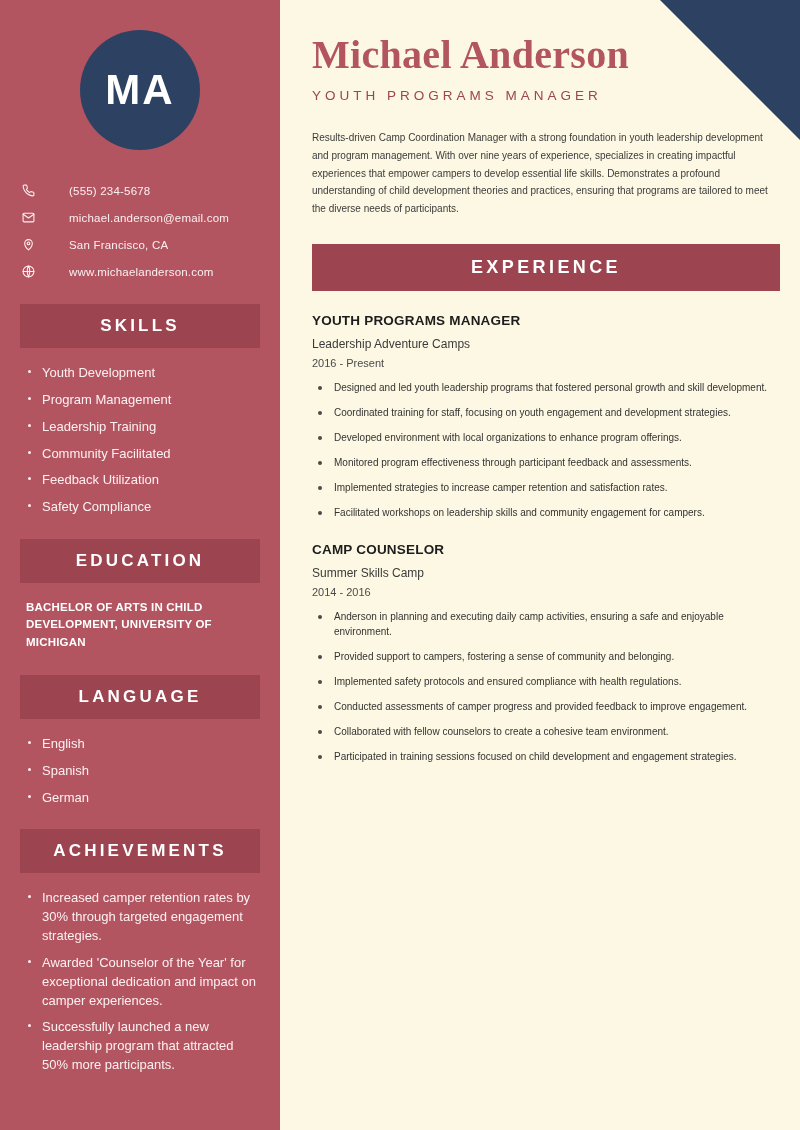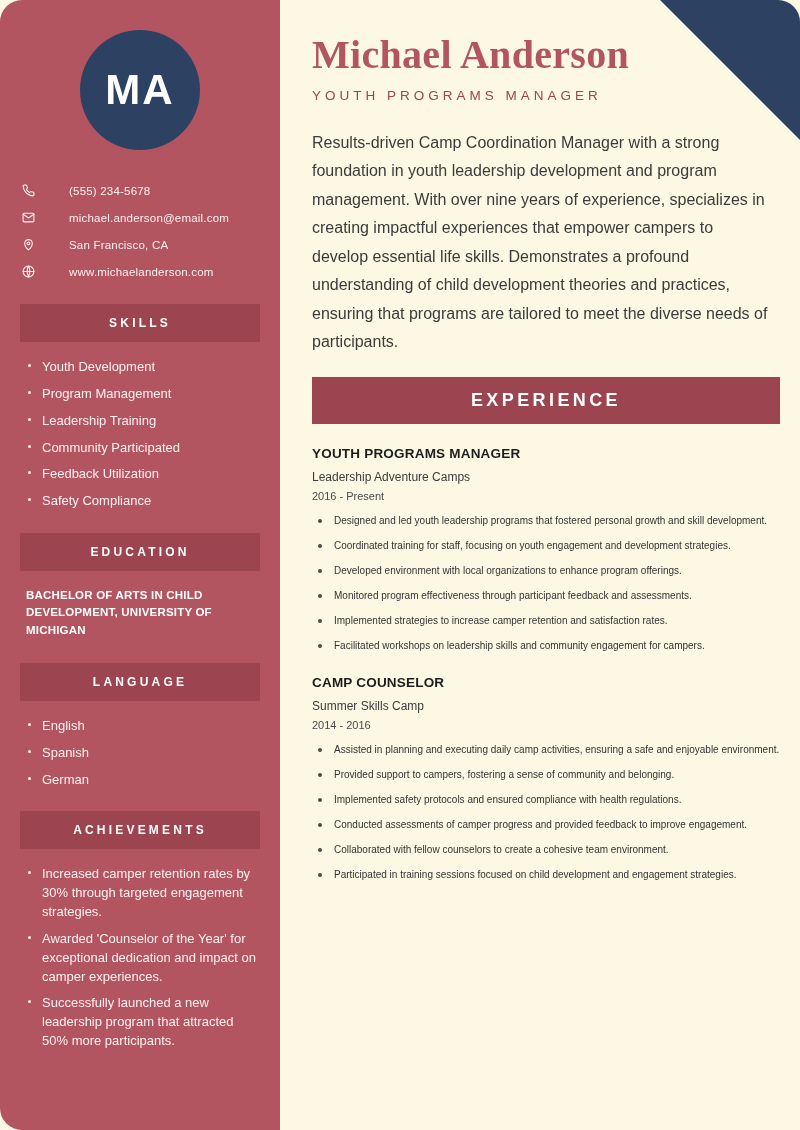--- a/index.html
+++ b/index.html
@@ -13,21 +13,20 @@
     background: #fdf8e3;
     overflow: hidden;
   }
   .page {
     position: relative;
     width: 800px;
     height: 1130px;
     display: flex;
     background: #fdf8e3;
     overflow: hidden;
-    border-radius: 22px;
   }
 
   
   .sidebar {
     width: 280px;
     background: #b25560;
     color: #ffffff;
     box-sizing: border-box;
     padding: 22px 20px 0 20px;
     position: relative;
@@ -72,21 +71,21 @@
     justify-content: flex-start;
     color: #fbeff0;
   }
   .contact-icon svg { display: block; }
   .contact-text { letter-spacing: .2px; margin-left: 25px; }
 
   .section-bar {
     background: #9c4450;
     text-align: center;
     padding: 12px 6px;
-    font-size: 12px;
+    font-size: 17px;
     font-weight: bold;
     letter-spacing: 3.2px;
     color: #ffffff;
     margin: 0 0 16px 0;
   }
 
   ul.bullets {
     list-style: none;
     margin: 0 0 22px 0;
     padding: 0 4px 0 6px;
@@ -148,24 +147,24 @@
     letter-spacing: .3px;
   }
   .role {
     position: relative;
     font-size: 13.5px;
     letter-spacing: 4px;
     color: #9c4450;
     margin-bottom: 26px;
   }
   .summary {
-    font-size: 16px;
+    font-size: 10px;
     line-height: 1.78;
     color: #3b3b3b;
-    margin-bottom: 20px;
+    margin-bottom: 26px;
     max-width: 460px;
   }
   .main-section-bar {
     background: #9c4450;
     color: #fff;
     text-align: center;
     font-size: 18px;
     font-weight: bold;
     letter-spacing: 3.4px;
     padding: 13px 6px;
@@ -265,21 +264,21 @@
         <span class="contact-text">www.michaelanderson.com</span>
       </div>
 
     </div>
 
     <div class="section-bar">SKILLS</div>
     <ul class="bullets">
       <li>Youth Development</li>
       <li>Program Management</li>
       <li>Leadership Training</li>
-      <li>Community Participated</li>
+      <li>Community Facilitated</li>
       <li>Feedback Utilization</li>
       <li>Safety Compliance</li>
     </ul>
 
     <div class="section-bar">EDUCATION</div>
     <div class="edu-block">BACHELOR OF ARTS IN CHILD DEVELOPMENT, UNIVERSITY OF MICHIGAN</div>
 
     <div class="section-bar">LANGUAGE</div>
     <ul class="bullets">
       <li>English</li>
@@ -317,21 +316,21 @@
         <li>Implemented strategies to increase camper retention and satisfaction rates.</li>
         <li>Facilitated workshops on leadership skills and community engagement for campers.</li>
       </ul>
     </div>
 
     <div>
       <div class="job-title">CAMP COUNSELOR</div>
       <div class="job-org">Summer Skills Camp</div>
       <div class="job-dates">2014 - 2016</div>
       <ul class="job-bullets">
-        <li>Assisted in planning and executing daily camp activities, ensuring a safe and enjoyable environment.</li>
+        <li>Anderson in planning and executing daily camp activities, ensuring a safe and enjoyable environment.</li>
         <li>Provided support to campers, fostering a sense of community and belonging.</li>
         <li>Implemented safety protocols and ensured compliance with health regulations.</li>
         <li>Conducted assessments of camper progress and provided feedback to improve engagement.</li>
         <li>Collaborated with fellow counselors to create a cohesive team environment.</li>
         <li>Participated in training sessions focused on child development and engagement strategies.</li>
       </ul>
     </div>
 
   </main>
 </div>

